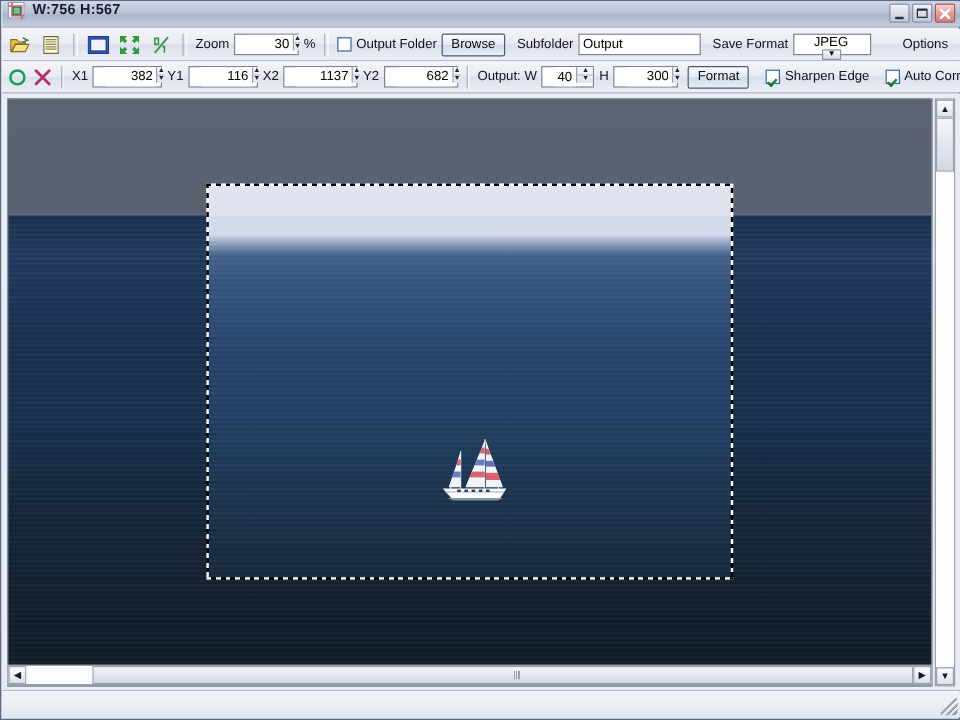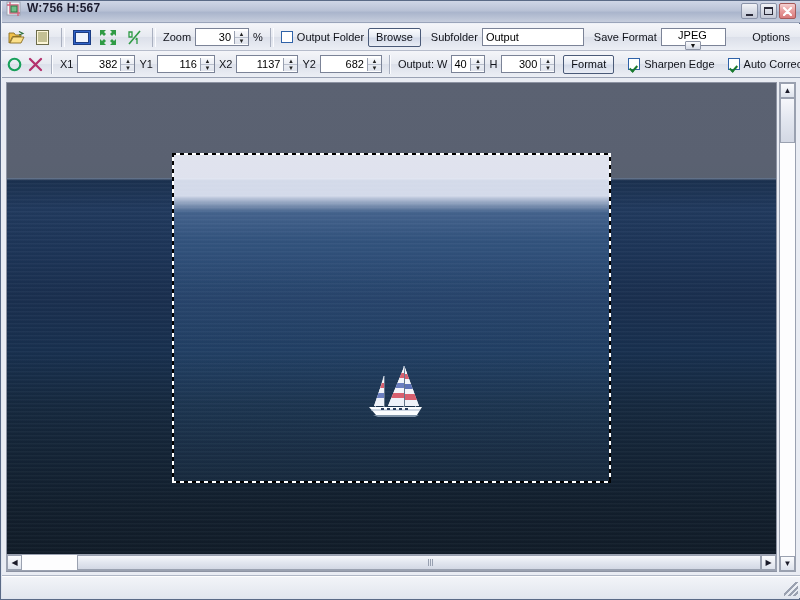--- a/index.html
+++ b/index.html
@@ -55,22 +55,22 @@
   #toolbar2{top:50px;border-bottom:1px solid #9aa2b4;}
 
   .tb-btn{
     width:22px;height:21px;box-sizing:border-box;display:flex;align-items:center;justify-content:center;
     border:1px solid transparent;border-radius:2px;
   }
   .sep{width:2px;height:19px;border-left:1px solid #a9b0c0;border-right:1px solid #fbfcff;margin:0 3px;}
   .lbl{color:#11131a;white-space:nowrap;font-size:11px;}
 
   .spin{
-    display:inline-flex;align-items:center;height:18px;border:1px solid #7b8397;
-    background:#fff;box-sizing:border-box;
+    display:inline-flex;align-items:flex-start;height:18px;border:1px solid #7b8397;
+    background:#fff;box-sizing:border-box;padding-left:10px;
   }
   .spin input{
     border:0;outline:0;height:100%;padding:0 3px 0 2px;text-align:right;
     font-family:inherit;font-size:11px;color:#000;background:#fff;box-sizing:border-box;
   }
   .spin .arrows{
     width:14px;border-left:1px solid #9aa1b1;box-sizing:border-box;
     background:linear-gradient(180deg,#f7f8fb,#dfe3ec);
     display:flex;flex-direction:column;
   }

